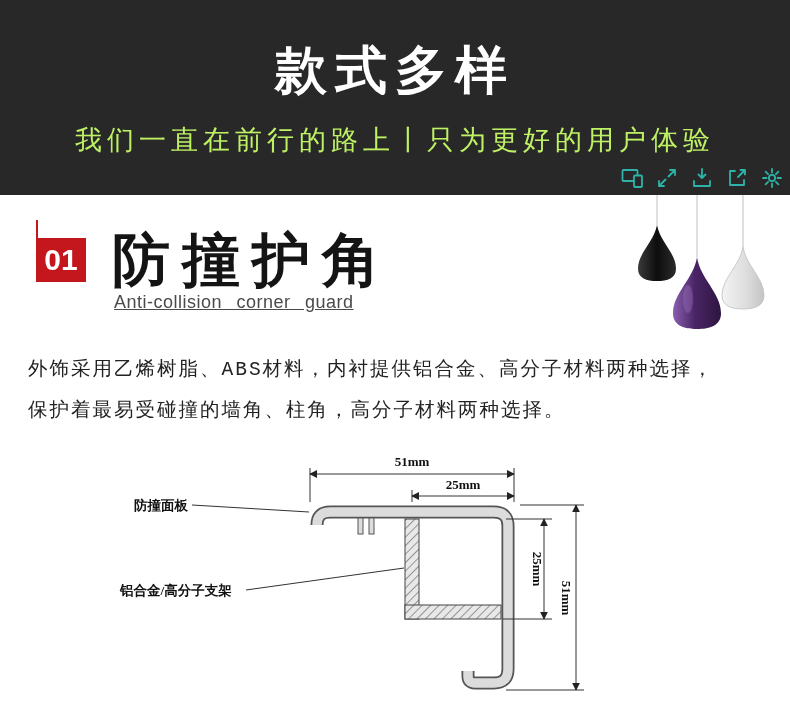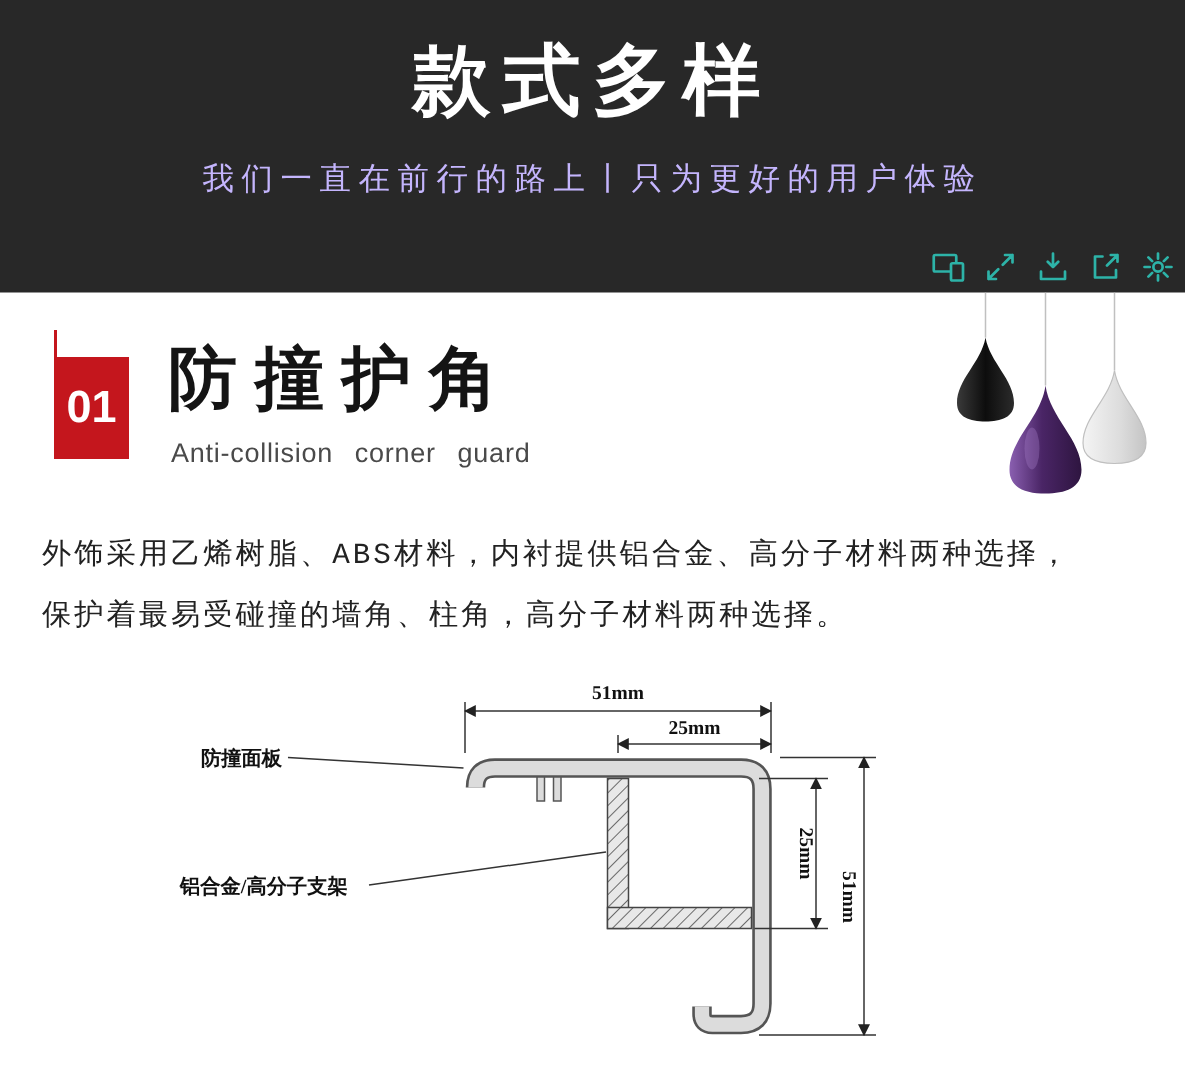--- a/index.html
+++ b/index.html
@@ -1,32 +1,32 @@
 <!DOCTYPE html>
 <html><head>
 <meta charset="utf-8">
 <style>
   * { margin:0; padding:0; box-sizing:border-box; }
   body { background:#ffffff; font-family:"Liberation Sans", sans-serif; }
   .page { position:relative; width:790px; height:722px; background:#ffffff; overflow:hidden; }
 
   
   .hero { position:absolute; top:0; left:0; width:790px; height:195px; background:#282828; text-align:center; }
-  .hero-title { padding-top:19px; font-size:52px; font-weight:900; color:#ffffff; letter-spacing:8px; }
-  .hero-subtitle { margin-top:16px; font-size:21px; color:#c4b5fd; letter-spacing:5px; font-weight:400; }
+  .hero-title { padding-top:36px; font-size:52px; font-weight:900; color:#ffffff; letter-spacing:8px; }
+  .hero-subtitle { margin-top:16px; font-size:27px; color:#bef264; letter-spacing:5px; font-weight:400; }
   .toolbar { position:absolute; right:6px; bottom:5px; display:flex; gap:11px; }
   .tool { width:24px; height:24px; display:flex; align-items:center; justify-content:center; cursor:pointer; }
   .tool svg { stroke:#2db3a8; fill:none; stroke-width:1.8; stroke-linecap:round; stroke-linejoin:round; }
 
   
   .accent-line { position:absolute; left:36px; top:220px; width:2px; height:18px; background:#c4161d; }
-  .num-badge { position:absolute; left:36px; top:238px; width:50px; height:68px; background:#c4161d; color:#ffffff;
+  .num-badge { position:absolute; left:36px; top:238px; width:50px; height:44px; background:#c4161d; color:#ffffff;
                font-size:30px; font-weight:700; display:flex; align-items:center; justify-content:center; }
-  .sec-title { position:absolute; left:112px; top:222px; font-size:46px; font-weight:900; color:#141414; letter-spacing:12px; }
-  .sec-sub { position:absolute; left:114px; top:292px; font-size:18px; color:#4a4a4a; letter-spacing:0.5px; word-spacing:9px; }
+  .sec-title { position:absolute; left:112px; top:222px; font-size:58px; font-weight:900; color:#141414; letter-spacing:12px; }
+  .sec-sub { position:absolute; left:114px; top:292px; font-size:18px; color:#4a4a4a; letter-spacing:0.5px; word-spacing:9px;text-decoration:underline; }
 
   
   .lamps { position:absolute; left:600px; top:195px; width:190px; height:145px; }
 
   
   .desc { position:absolute; left:28px; top:350px; width:745px; font-family:Liberation Mono, monospace;
           font-size:19.5px; color:#222222; letter-spacing:2px; line-height:41px; }
 
   
   .diagram { position:absolute; left:112px; top:448px; width:520px; height:272px; }

